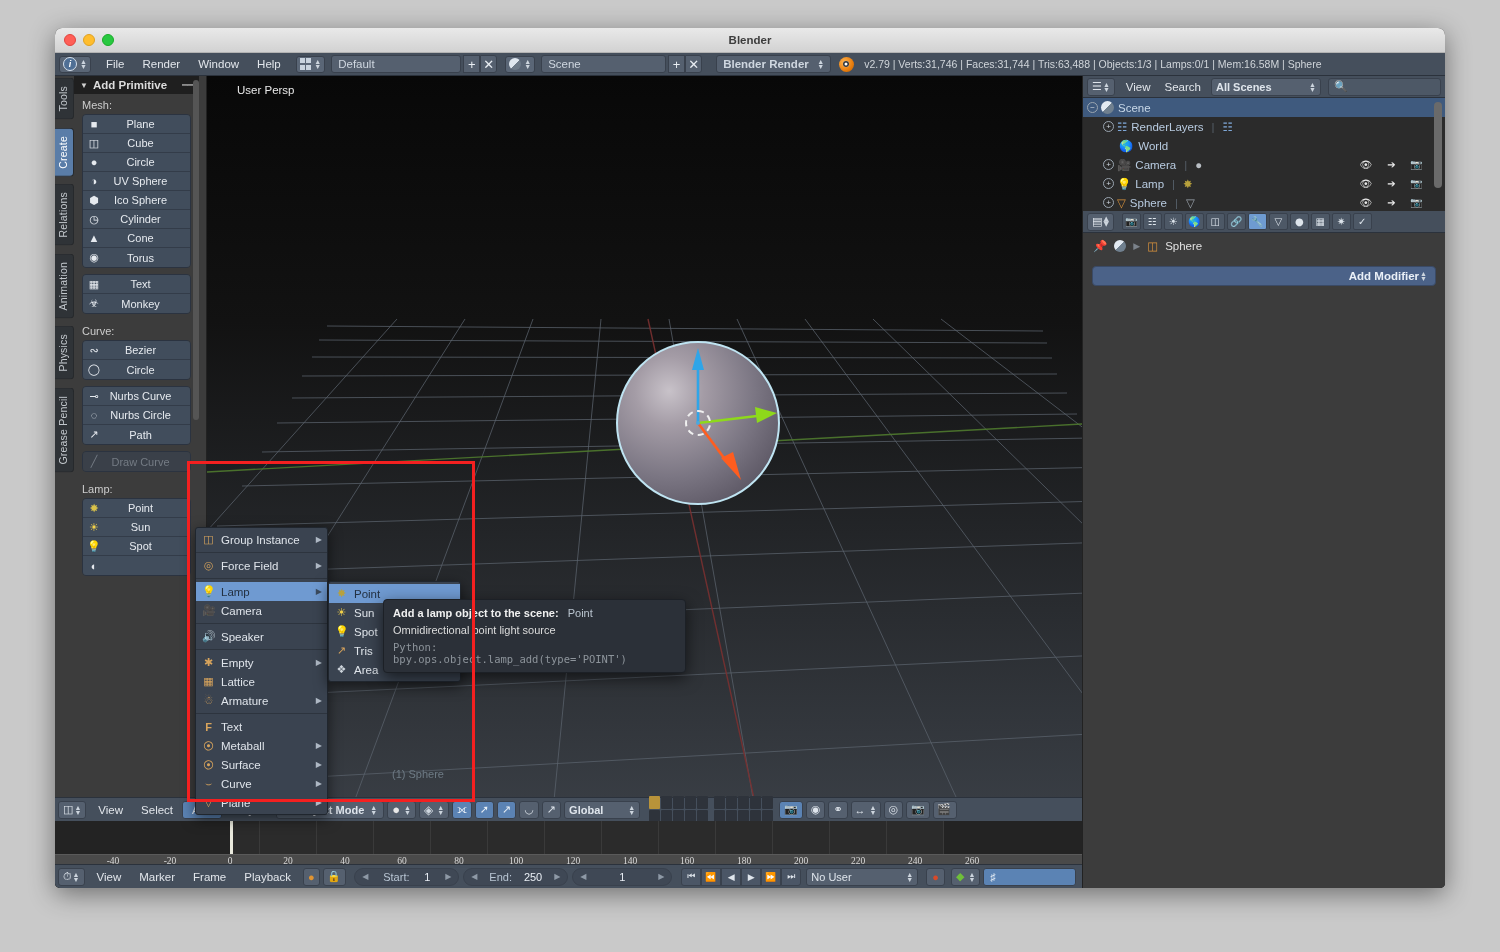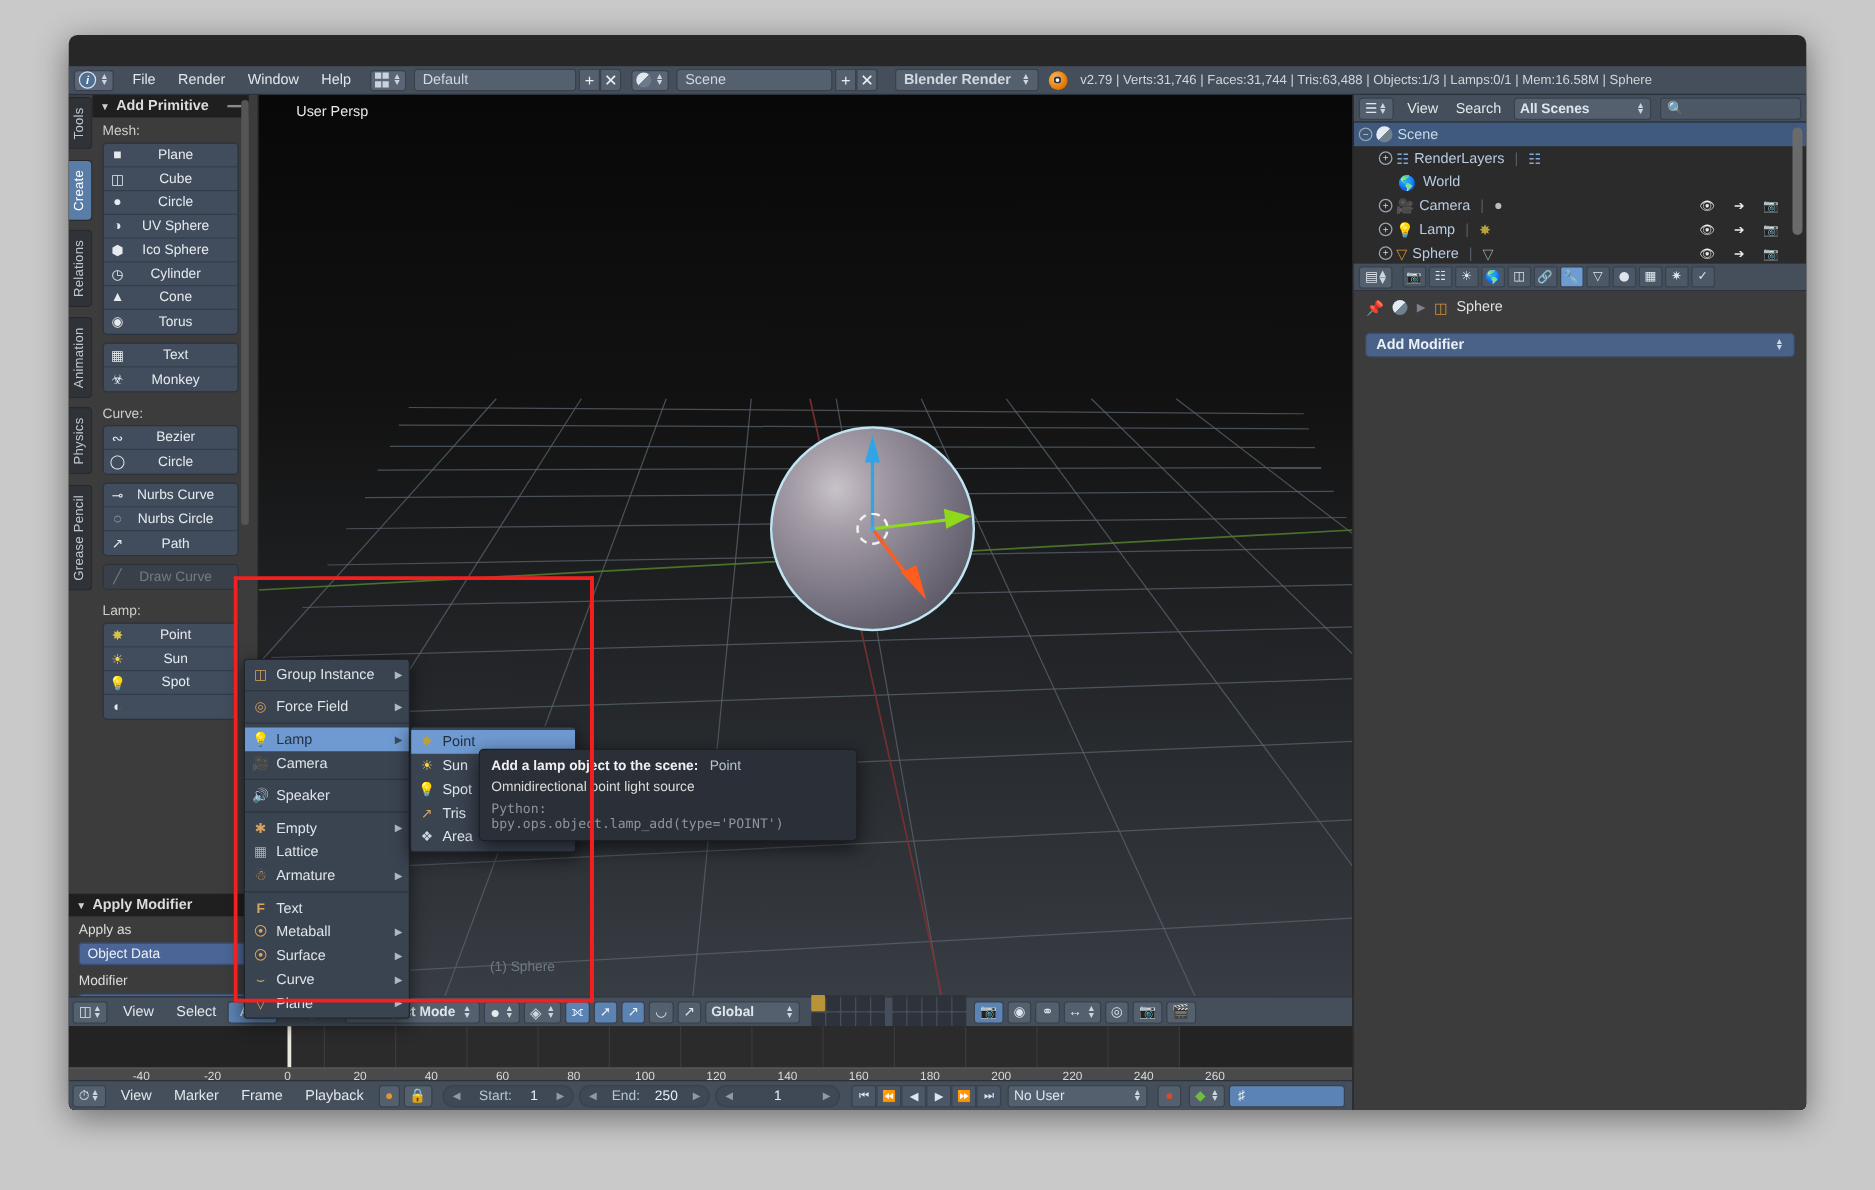--- a/index.html
+++ b/index.html
@@ -134,21 +134,21 @@
   .tiny-sq{width:11px;height:13px;background:#2e333b;border-radius:1px;}
   .layergrid{display:flex;gap:1px;margin-right:6px;}
   .layergrid .col{display:flex;flex-direction:column;gap:1px;}
 
   
   #timeline{position:absolute;left:0;top:745px;width:1027px;height:67px;background:#2b2b2b;}
   #tl-track{position:absolute;left:0;top:0;width:100%;height:43px;background:#2b2b2b;}
   #tl-ruler{position:absolute;left:0;top:33px;width:100%;height:14px;background:#4a4a4a;
     border-top:1px solid #5a5a5a;}
   .tick-lbl{position:absolute;top:1px;font-size:9.5px;color:#d8d8d8;transform:translateX(-50%);
-    font-family:Liberation Sans, sans-serif;}
+    font-family:Liberation Serif, serif;}
   .vgrid{position:absolute;top:0;width:1px;height:33px;background:#3a3a3a;}
   #playhead{position:absolute;top:0;width:3px;height:33px;background:#e9e9dd;}
   #tl-header{
     position:absolute;left:0;bottom:0;width:1027px;height:24px;background:#454f5c;
     border-top:1px solid #2b323c;display:flex;align-items:center;padding:0 3px;
     font-size:11.5px;color:#e0e5ea;font-family:"Liberation Sans", sans-serif;
   }
   .numfield{
     display:flex;align-items:center;justify-content:space-between;height:18px;background:#3f4855;
     border:1px solid #39414d;border-radius:9px;padding:0 7px;color:#cdd6e0;font-size:11px;
@@ -184,21 +184,21 @@
   #props{position:absolute;left:0;top:135px;right:0;bottom:0;background:#3c3c3c;}
   #props-tabs{height:22px;background:#454f5c;display:flex;align-items:center;padding:0 4px;gap:2px;
     border-bottom:1px solid #2b323c;}
   .ptab{width:19px;height:17px;border:1px solid #39414d;border-radius:2px;background:#4d5866;
     display:flex;align-items:center;justify-content:center;font-size:10px;color:#dde4eb;}
   .ptab.active{background:#6e9bd1;}
   #props-breadcrumb{height:26px;display:flex;align-items:center;gap:7px;padding:0 10px;
     font-size:11.5px;color:#e0e0e0;font-family:"Liberation Sans", sans-serif;}
   .addmod{
     margin:7px 9px;height:20px;background:#4b6288;border:1px solid #3a4a66;border-radius:4px;
-    display:flex;align-items:center;justify-content:space-between;padding:0 8px;
+    display:flex;align-items:center;justify-content:flex-end;padding:0 8px;
     color:#eaf0f7;font-size:11.5px;font-weight:bold;font-family:"Liberation Sans", sans-serif;
   }
 
   
   #addmenu{
     position:absolute;left:140px;top:451px;width:133px;
     background:#3a4350;border:1px solid #20262e;border-radius:3px;
     box-shadow:0 4px 14px rgba(0,0,0,.55);z-index:60;padding:2px 0;
   }
   .mi{height:19px;display:flex;align-items:center;padding:0 6px;gap:6px;
@@ -231,20 +231,28 @@
   }
   #redline{
     position:absolute;left:472px;top:461px;width:3px;height:341px;background:#f42020;z-index:70;
   }
 </style>
 </head>
 <body>
 
 <div id="window">
 
+  <div id="titlebar">
+    <div class="traffic">
+      <div class="dot r"></div>
+      <div class="dot y"></div>
+      <div class="dot g"></div>
+    </div>
+    <div class="title">Blender</div>
+  </div>
 
   <div id="blender">
 
     <div id="infobar">
       <div class="hdr-editor-btn">
         <span style="width:14px;height:14px;border-radius:50%;background:#4f6f95;border:1.5px solid #d7e1ec;display:flex;align-items:center;justify-content:center;color:#fff;font-size:9px;font-weight:bold;font-style:italic;">i</span>
         <span class="spin">
             <span>▲</span>
             <span>▼</span>
           </span>
@@ -408,26 +416,20 @@
               <div class="op-btn">
                   <span class="op-ico">◐</span>
                   <span class="lbl"></span>
                 </div>
             </div>
 
             <div style="position:absolute;left:-19px;bottom:0;width:152px;background:#3c3c3c;">
               <div class="panel-head">
                 <span class="tri">▼</span>
                 <span>Apply Modifier</span>
-              </div>
-              <div style="padding:5px 8px 8px 8px;">
-                <div style="color:#dcdcdc;font-size:11px;margin-bottom:4px;font-family:'Liberation Sans',sans-serif;">Apply as</div>
-                <div style="height:18px;background:#4a6596;border:1px solid #3a4f75;border-radius:3px;color:#eaf0f7;font-size:11px;display:flex;align-items:center;padding:0 6px;margin-bottom:7px;font-family:'Liberation Sans',sans-serif;">Object Data</div>
-                <div style="color:#dcdcdc;font-size:11px;margin-bottom:4px;font-family:'Liberation Sans',sans-serif;">Modifier</div>
-                <div style="height:18px;background:#4a6596;border:1px solid #3a4f75;border-radius:3px;color:#eaf0f7;font-size:11px;display:flex;align-items:center;padding:0 6px;font-family:'Liberation Sans',sans-serif;">Subsurf</div>
               </div>
             </div>
 
             <div class="shelf-scroll"></div>
           </div>
         </div>
 
         <div id="viewport">
           <svg id="grid-svg" width="875" height="745">
             <defs>

